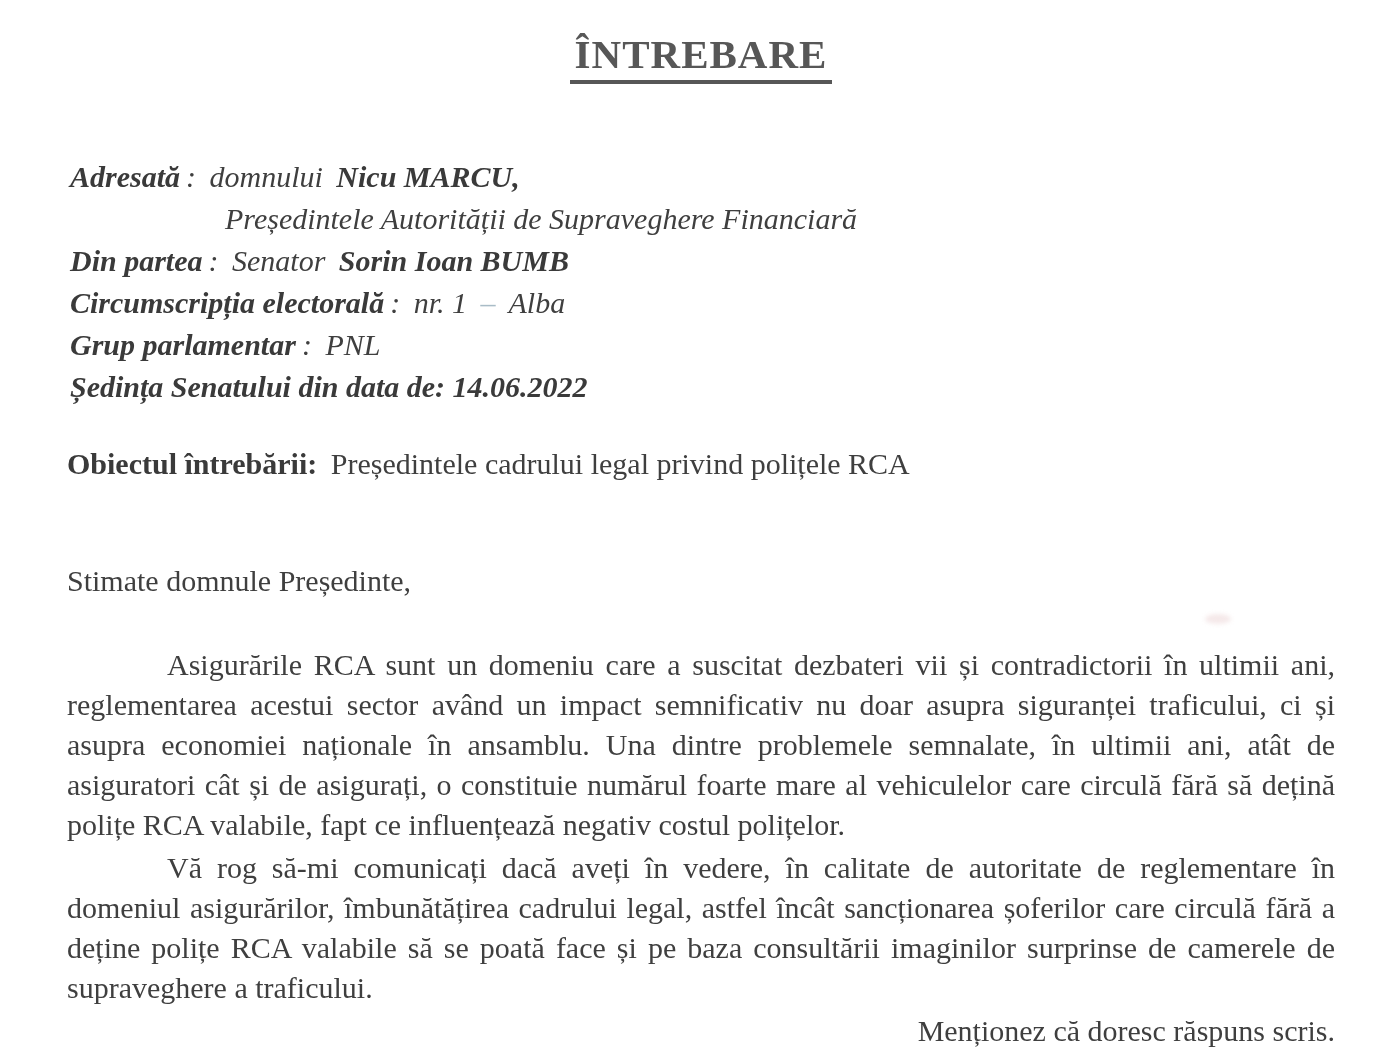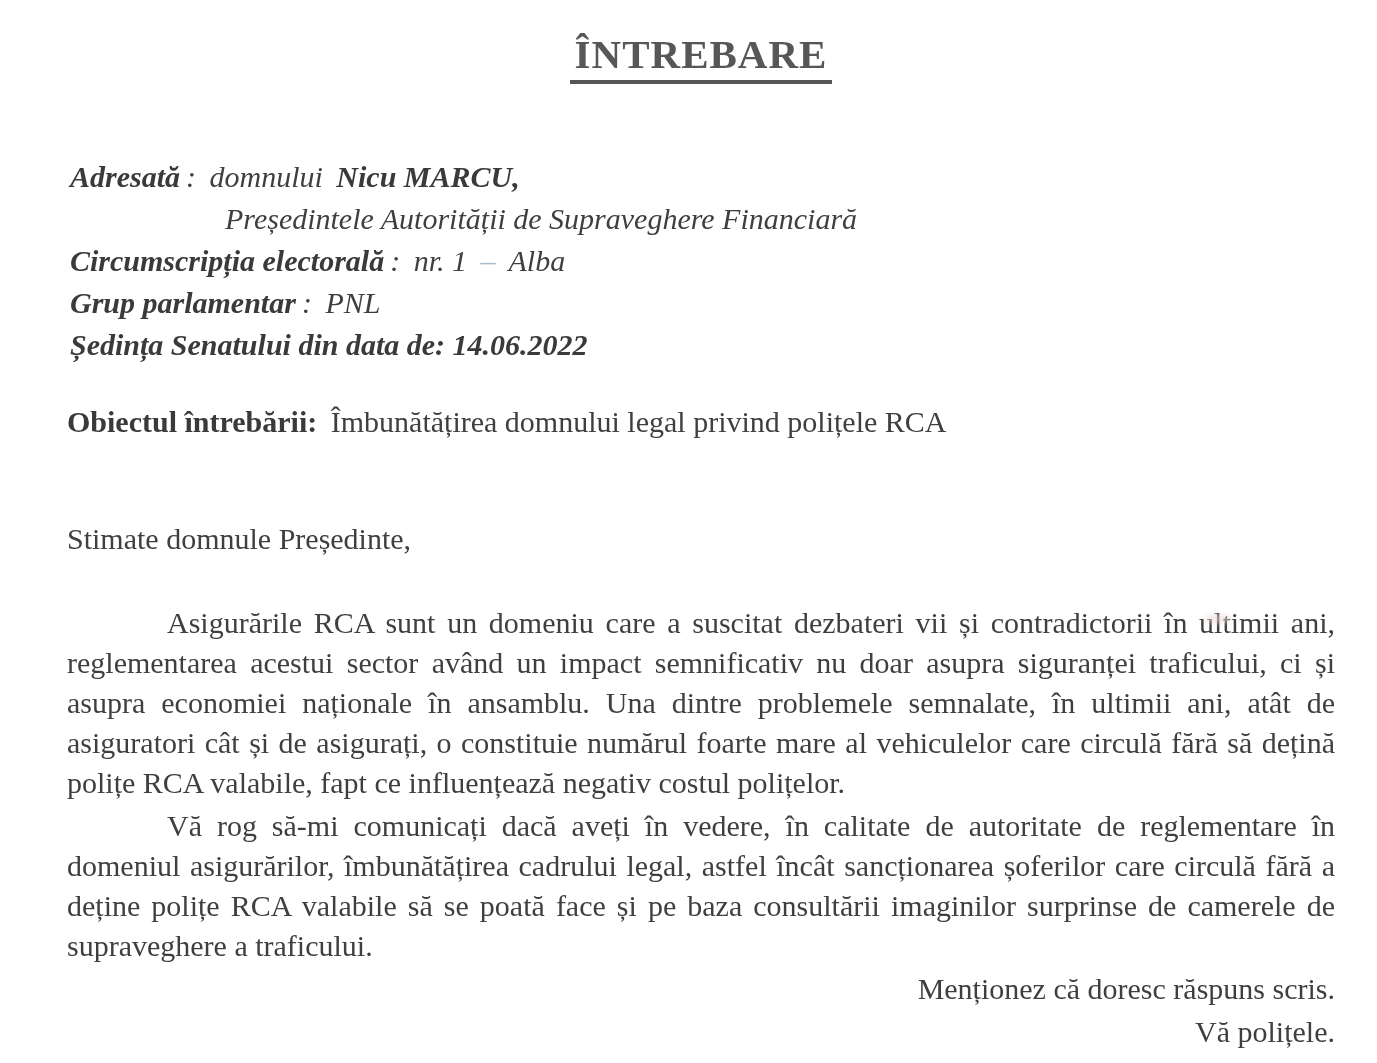--- a/index.html
+++ b/index.html
@@ -98,32 +98,35 @@
   </div>
 
   <div class="header-block">
     <div class="hline">
       <span class="bold">Adresată</span><span>: </span><span>domnului </span><span class="bold">Nicu MARCU,</span>
     </div>
     <div class="hline indent-line">
       <span>Președintele Autorității de Supraveghere Financiară</span>
     </div>
     <div class="hline">
+      <span class="bold">Din partea</span><span>: </span><span>Senator </span><span class="bold">Sorin Ioan BUMB</span>
+    </div>
+    <div class="hline">
       <span class="bold">Circumscripția electorală</span><span>: </span><span>nr. 1 </span><span class="faded-dash">–</span><span> Alba</span>
     </div>
     <div class="hline">
       <span class="bold">Grup parlamentar</span><span>: </span><span>PNL</span>
     </div>
     <div class="hline">
       <span class="bold">Ședința Senatului din data de: 14.06.2022</span>
     </div>
   </div>
 
   <div class="subject-line">
-    <span class="bold">Obiectul întrebării:</span><span> Îmbunătățirea domnului legal privind polițele RCA</span>
+    <span class="bold">Obiectul întrebării:</span><span> Președintele cadrului legal privind polițele RCA</span>
   </div>
 
   <div class="salutation">
     <span>Stimate domnule Președinte,</span>
   </div>
 
   <div class="body-block">
     <p class="para">Asigurările RCA sunt un domeniu care a suscitat dezbateri vii și contradictorii în ultimii ani, reglementarea acestui sector având un impact semnificativ nu doar asupra siguranței traficului, ci și asupra economiei naționale în ansamblu. Una dintre problemele semnalate, în ultimii ani, atât de asiguratori cât și de asigurați, o constituie numărul foarte mare al vehiculelor care circulă fără să dețină polițe RCA valabile, fapt ce influențează negativ costul polițelor.</p>
     <p class="para">Vă rog să-mi comunicați dacă aveți în vedere, în calitate de autoritate de reglementare în domeniul asigurărilor, îmbunătățirea cadrului legal, astfel încât sancționarea șoferilor care circulă fără a deține polițe RCA valabile să se poată face și pe baza consultării imaginilor surprinse de camerele de supraveghere a traficului.</p>
     <p class="closing-line">Menționez că doresc răspuns scris.</p>

